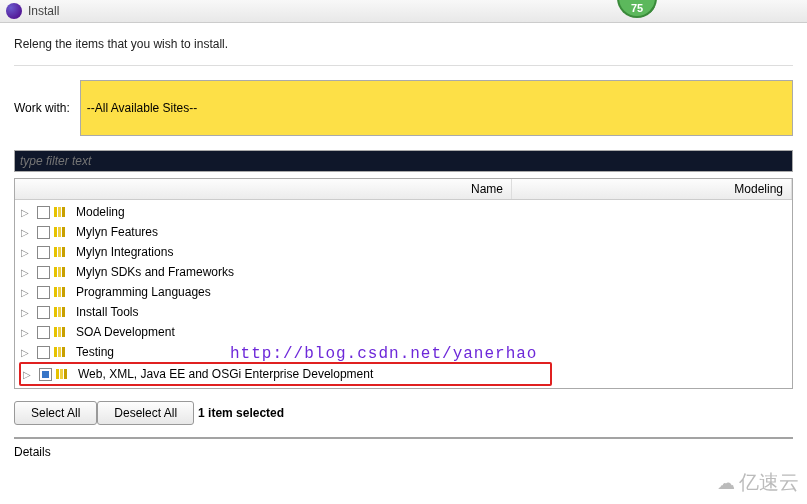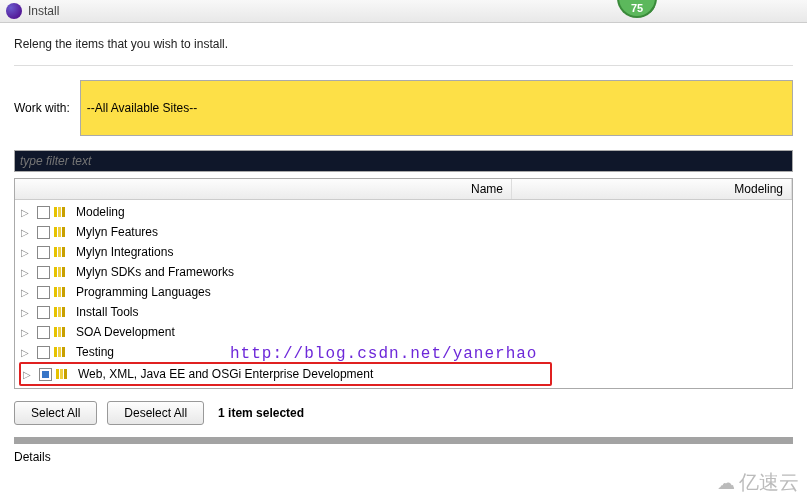--- a/index.html
+++ b/index.html
@@ -38,25 +38,25 @@
     .feature-icon span { width: 3px; height: 10px; }
     .feature-icon .b1 { background: #e6c200; }
     .feature-icon .b2 { background: #f0d040; }
     .feature-icon .b3 { background: #c8a000; }
     .row-label { padding-left: 2px; }
     .highlight-box { border: 2px solid #e02020; margin: 0 240px 0 4px; border-radius: 2px; }
     .highlight-box .tree-row { padding-left: 2px; }
     
     .watermark { position: absolute; top: 345px; left: 230px; color: #6d28d9; font-size: 16px; font-family: "Courier New", monospace; pointer-events: none; z-index: 10; letter-spacing: 1px; }
     
-    .actions-row { display: flex; align-items: center; gap: 10px; padding: 12px 14px; }
+    .actions-row { display: flex; align-items: center; padding: 12px 14px; }
     .btn { padding: 4px 16px; background: linear-gradient(to bottom, #fdfdfd, #e8e8e8); border: 1px solid #999; border-radius: 3px; font-size: 12px; cursor: pointer; }
     .selected-count { margin-left: 4px; font-weight: bold; }
     
-    .details-section { margin: 0 14px; border-top: 7px solid #a3a3a3; padding-top: 6px; }
+    .details-section { margin: 0 14px; border-top: 2px solid #a3a3a3; padding-top: 6px; }
     .details-label { font-size: 12px; }
     
     .corner-logo { position: absolute; right: 8px; bottom: 8px; color: #bbb; font-size: 20px; display: flex; align-items: center; gap: 4px; }
     .corner-logo .cloud { font-size: 18px; }
   </style>
 </head>
 <body>
 
 <div class="titlebar">
   <span class="titlebar-icon"></span>

